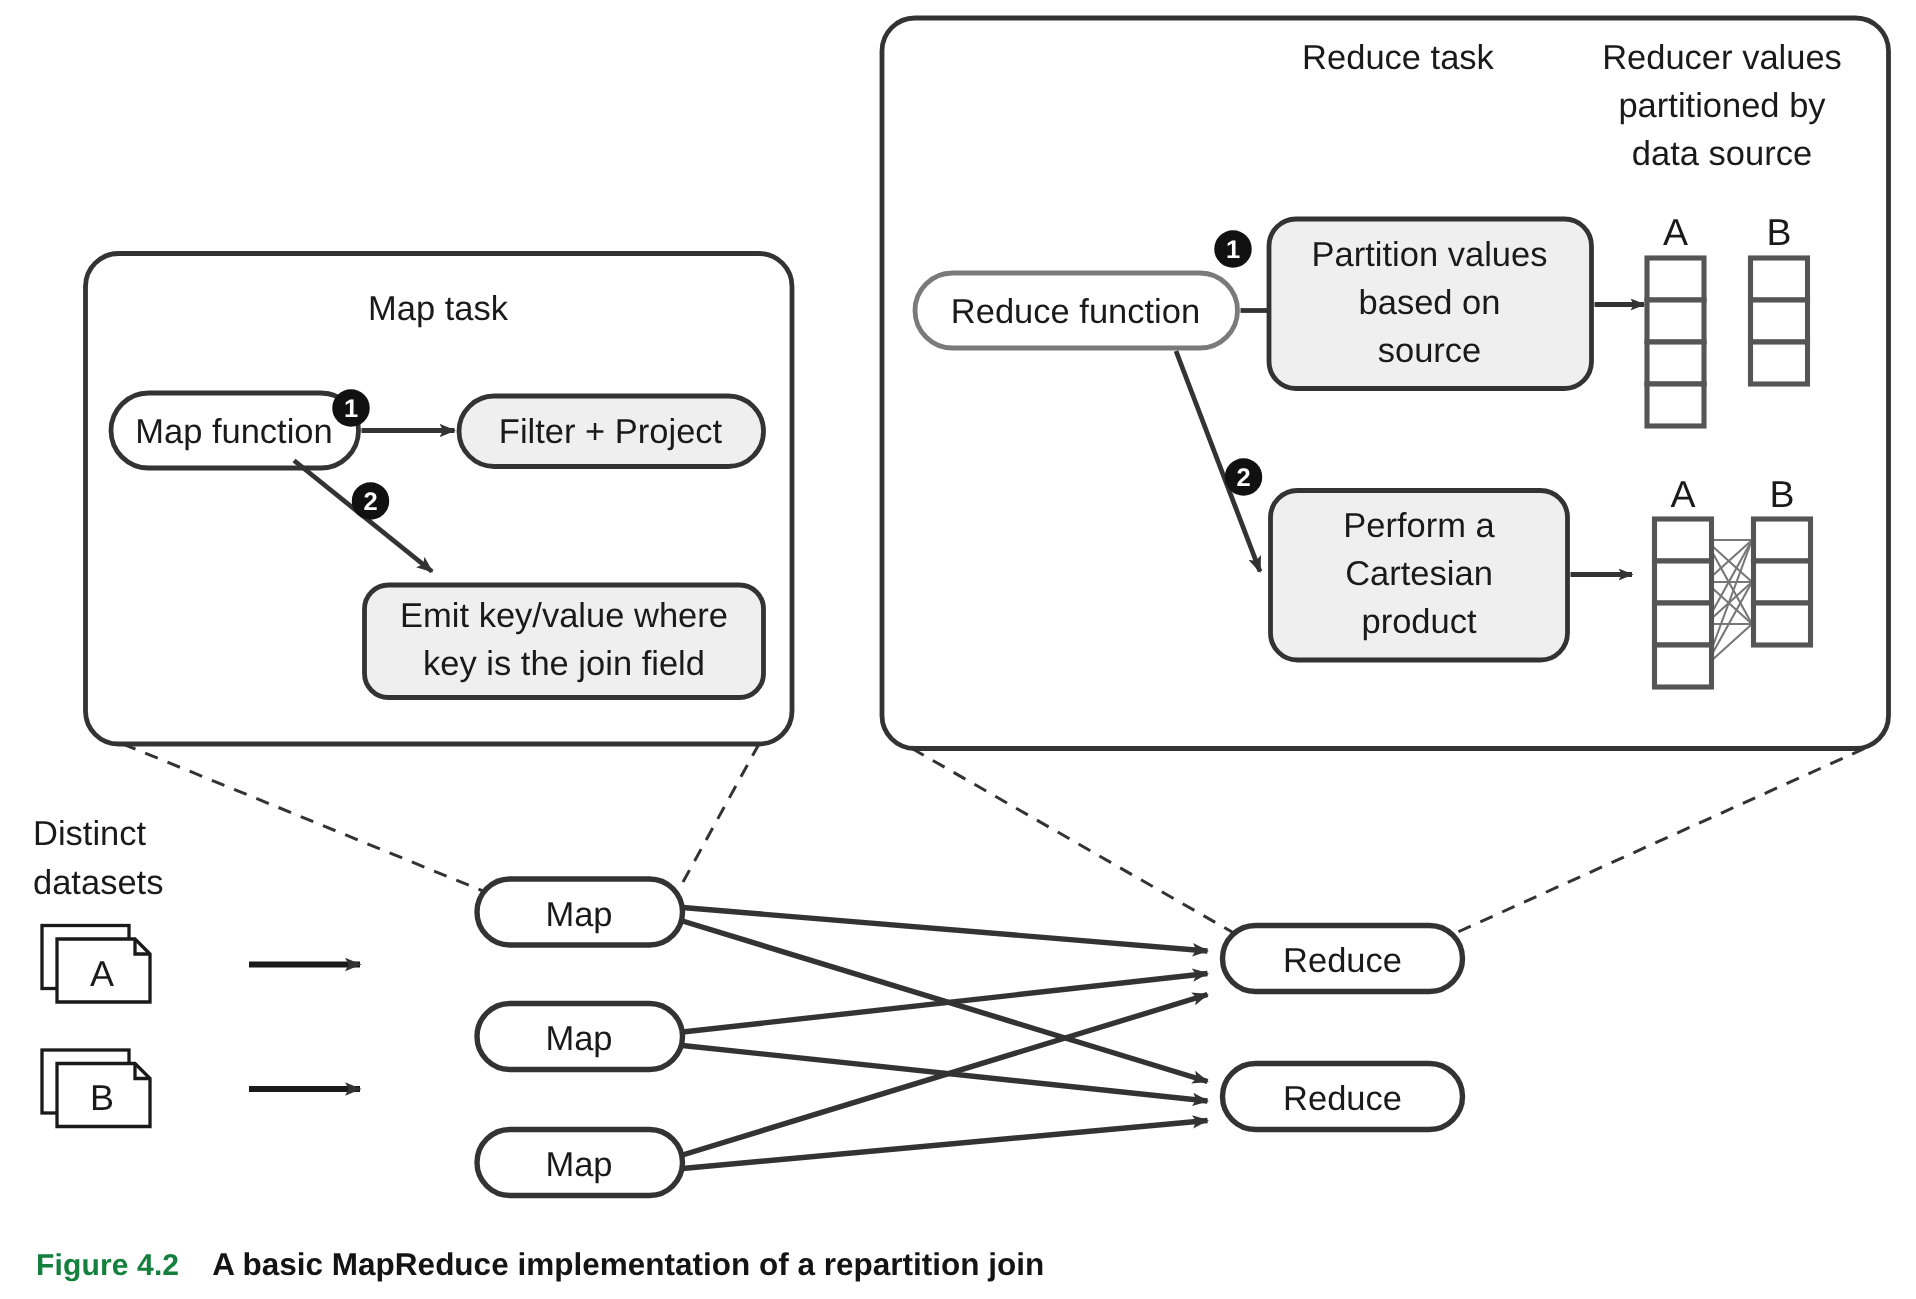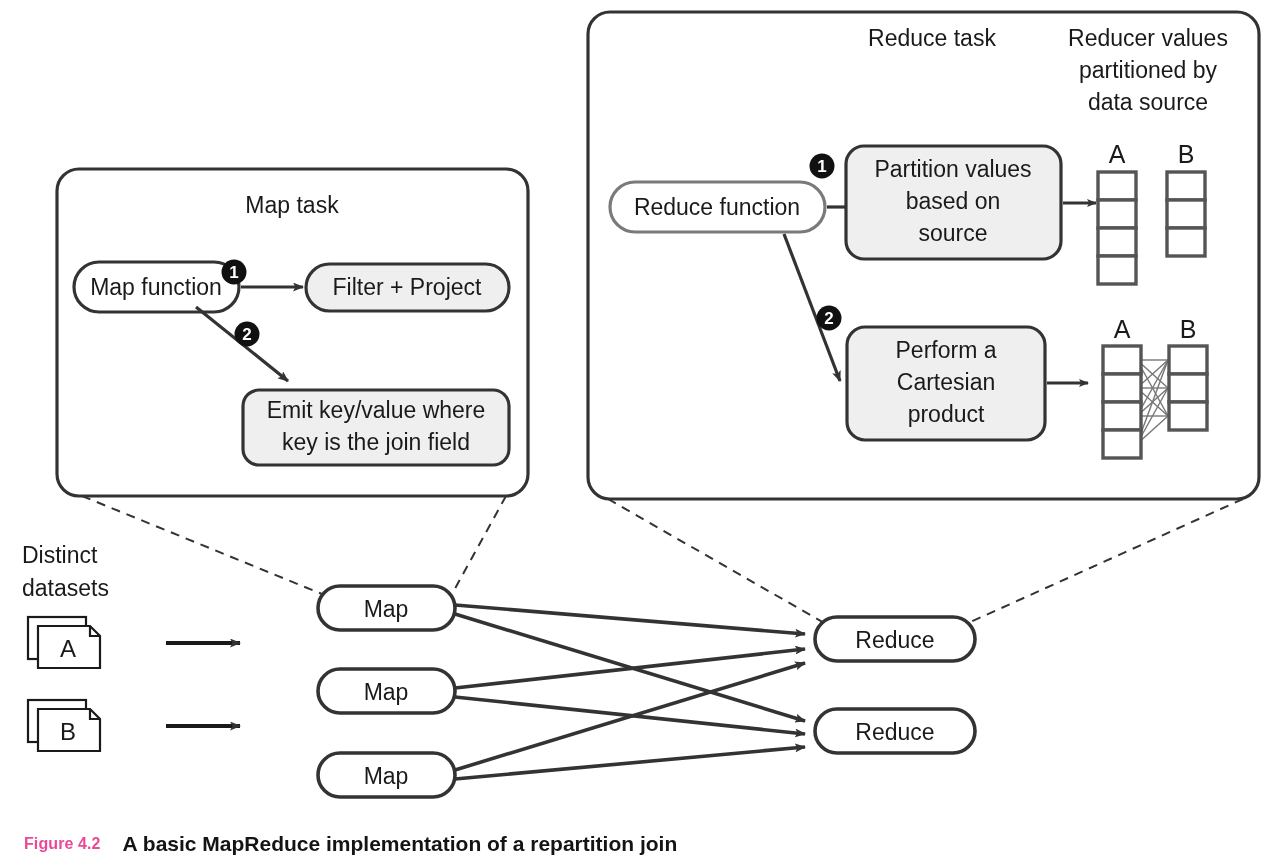--- a/index.html
+++ b/index.html
@@ -58,23 +58,23 @@
     top: 822px;
     width: 1277px;
     height: 44px;
     display: flex;
     align-items: center;
     gap: 22px;
     padding-left: 24px;
     box-sizing: border-box;
   }
   .caption-number {
-    font-size: 16px;
+    font-size: 20px;
     font-weight: bold;
-    color: #ec4899;
+    color: #15803d;
     letter-spacing: 0.1px;
   }
   .caption-text {
     font-size: 21px;
     font-weight: bold;
     color: #141414;
   }
 </style>
 </head>
 <body>

